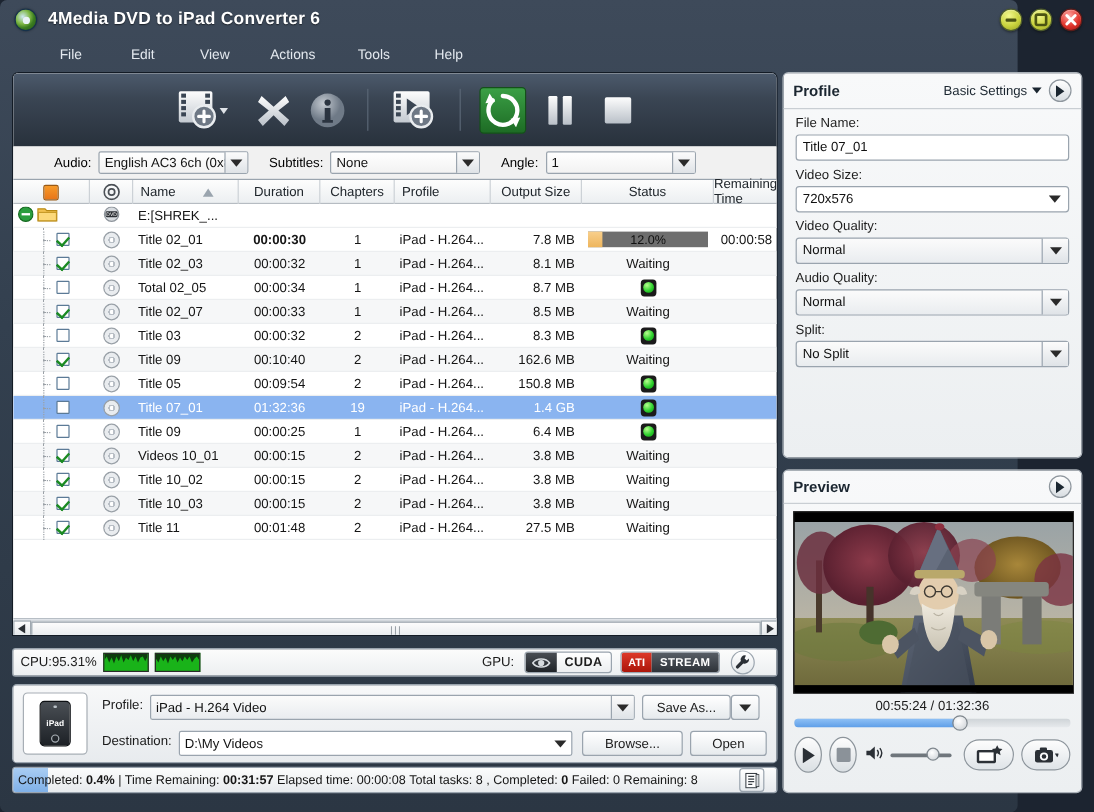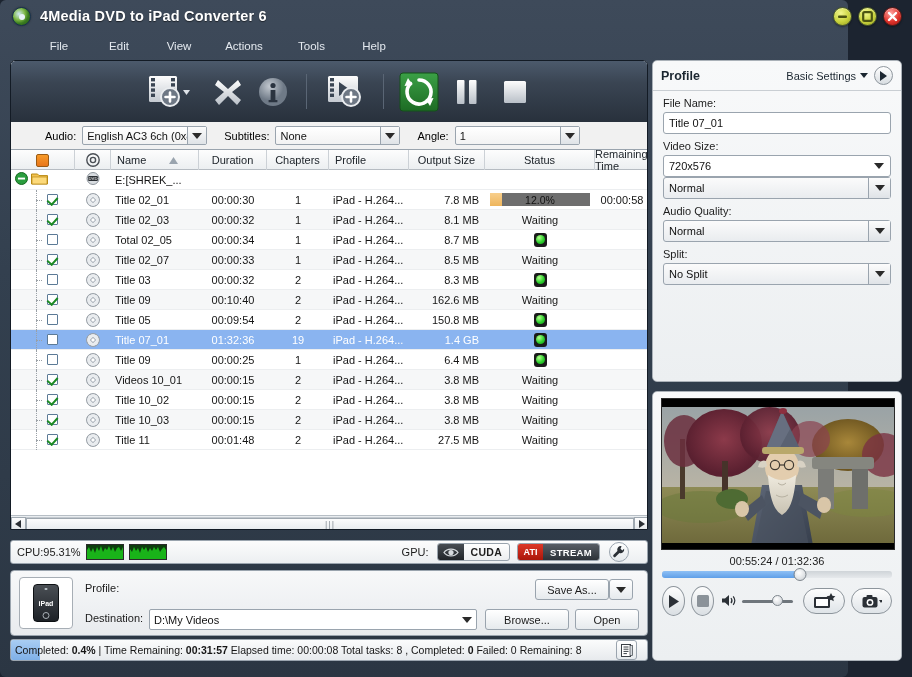--- a/index.html
+++ b/index.html
@@ -394,21 +394,21 @@
 
       <div class="row">
             <div class="cell" style="width: 64px; padding-left: 20px; gap: 4px;">
               <span class="treeline"></span>
               <span class="chk on"></span>
             </div>
             <div class="cell c-center" style="width: 36px;">
               <span class="disc"></span>
             </div>
             <div class="cell c-name" style="width: 88px;">Title 02_01</div>
-            <div class="cell c-center" style="width: 68px;">00:00:30</div>
+            <div class="cell c-center" style="width: 68px; font-weight: bold;">00:00:30</div>
             <div class="cell c-center" style="width: 62px;">1</div>
             <div class="cell c-name" style="width: 80px;">iPad - H.264...</div>
             <div class="cell c-right" style="width: 76px;">7.8 MB</div>
             <div class="cell c-center" style="width: 110px;">
               <div class="pbar">
                 <div class="fill" style="width: 12%;"></div>
                 <span>12.0%</span>
               </div>
             </div>
             <div class="cell c-center" style="width: 0px; flex: 1 1 0%;">00:00:58</div>
@@ -678,20 +678,26 @@
     </div>
   </div>
 
   <div class="botpanel">
     <div class="devicebox">
       <div class="ipad">
         <span>iPad</span>
       </div>
     </div>
     <span style="position:absolute;left:74px;top:11px;font-size:11px;color:#1b1b1b;">Profile:</span>
+    <div class="combo" style="position:absolute;left:114px;top:8px;width:404px;height:21px;background:linear-gradient(180deg,#fbfbfb,#e9ecef);">
+      <span class="txt">iPad - H.264 Video</span>
+      <span class="arrowbox">
+          <i class="arrow-dn"></i>
+        </span>
+    </div>
     <div class="btn" style="position:absolute;left:524px;top:8px;width:74px;">Save As...</div>
     <div class="btn" style="position:absolute;left:598px;top:8px;width:24px;">
       <i class="arrow-dn"></i>
     </div>
 
     <span style="position:absolute;left:74px;top:41px;font-size:11px;color:#1b1b1b;">Destination:</span>
     <div class="combo" style="position:absolute;left:138px;top:38px;width:328px;height:21px;background:#ffffff;">
       <span class="txt">D:\My Videos</span>
       <span class="arrowbox" style="background:none;border-left:none;">
           <i class="arrow-dn"></i>
@@ -752,20 +758,21 @@
       </div>
 
       <div class="fieldlabel">Video Size:</div>
       <div class="field">
         <span class="txt">720x576</span>
         <span class="abox">
             <i class="arrow-dn"></i>
           </span>
       </div>
 
+      <div class="fieldlabel">Video Quality:</div>
       <div class="field gray boxed">
         <span class="txt">Normal</span>
         <span class="abox">
             <i class="arrow-dn"></i>
           </span>
       </div>
 
       <div class="fieldlabel">Audio Quality:</div>
       <div class="field gray boxed">
         <span class="txt">Normal</span>
@@ -777,20 +784,28 @@
       <div class="fieldlabel">Split:</div>
       <div class="field gray boxed">
         <span class="txt">No Split</span>
         <span class="abox">
             <i class="arrow-dn"></i>
           </span>
       </div>
     </div>
 
     <div class="rp-card preview-card" style="height:270px;">
+      <div class="rp-head" style="height:28px;">
+        <span class="rp-title">Preview</span>
+        <span class="circbtn" style="margin-left:auto;">
+          <svg width="9" height="10" viewBox="0 0 9 10">
+              <path d="M1 0 L8 5 L1 10 Z" fill="#1b2630"></path>
+            </svg>
+        </span>
+      </div>
 
       <div class="video">
         <svg width="234" height="152" viewBox="0 0 234 152">
           <defs>
             <linearGradient id="sky" x1="0" y1="0" x2="0" y2="1">
               <stop offset="0" stop-color="#9aa3a6"></stop>
                 <stop offset="1" stop-color="#cdbfa4"></stop>
             </linearGradient>
             <linearGradient id="ground" x1="0" y1="0" x2="0" y2="1">
               <stop offset="0" stop-color="#8e8b55"></stop>

